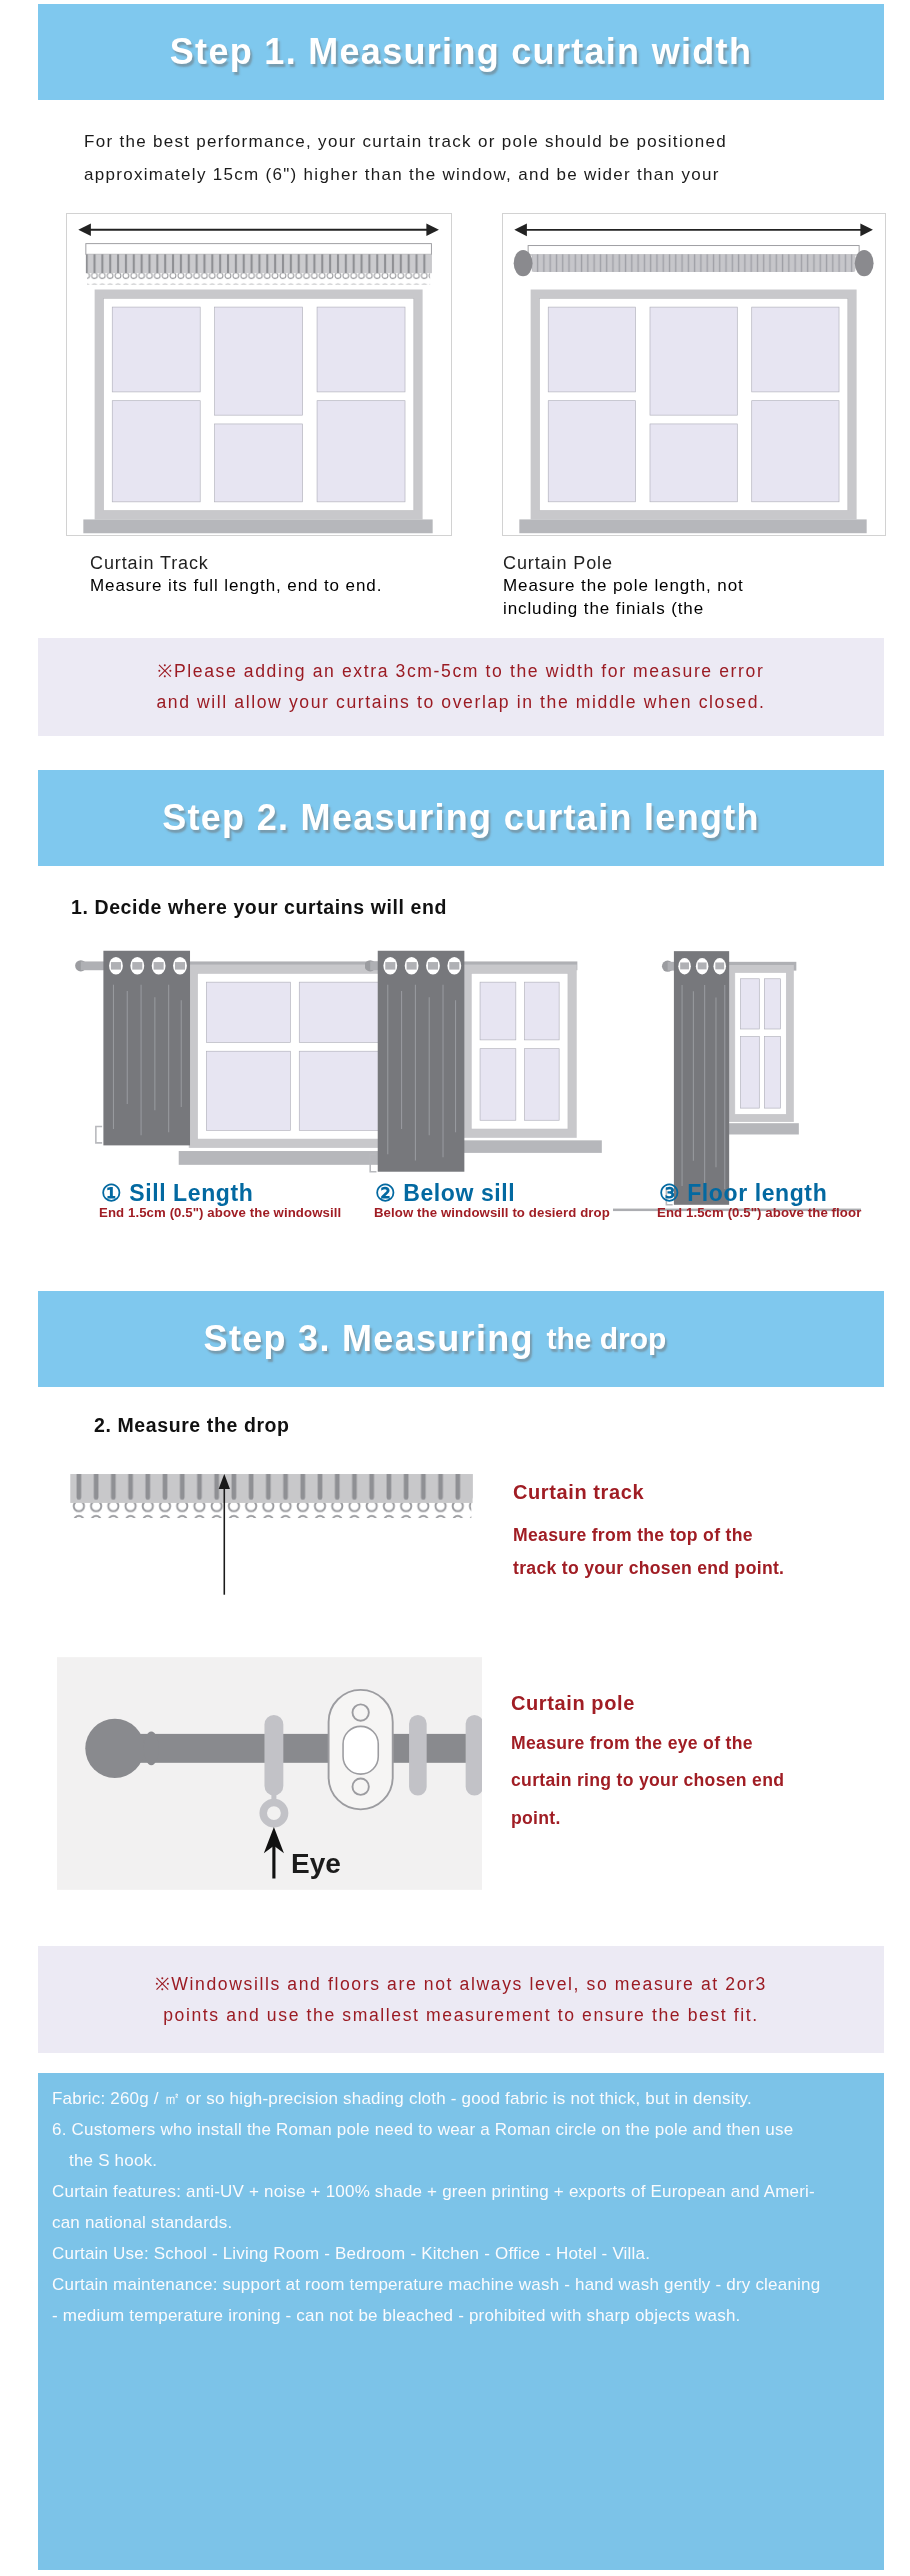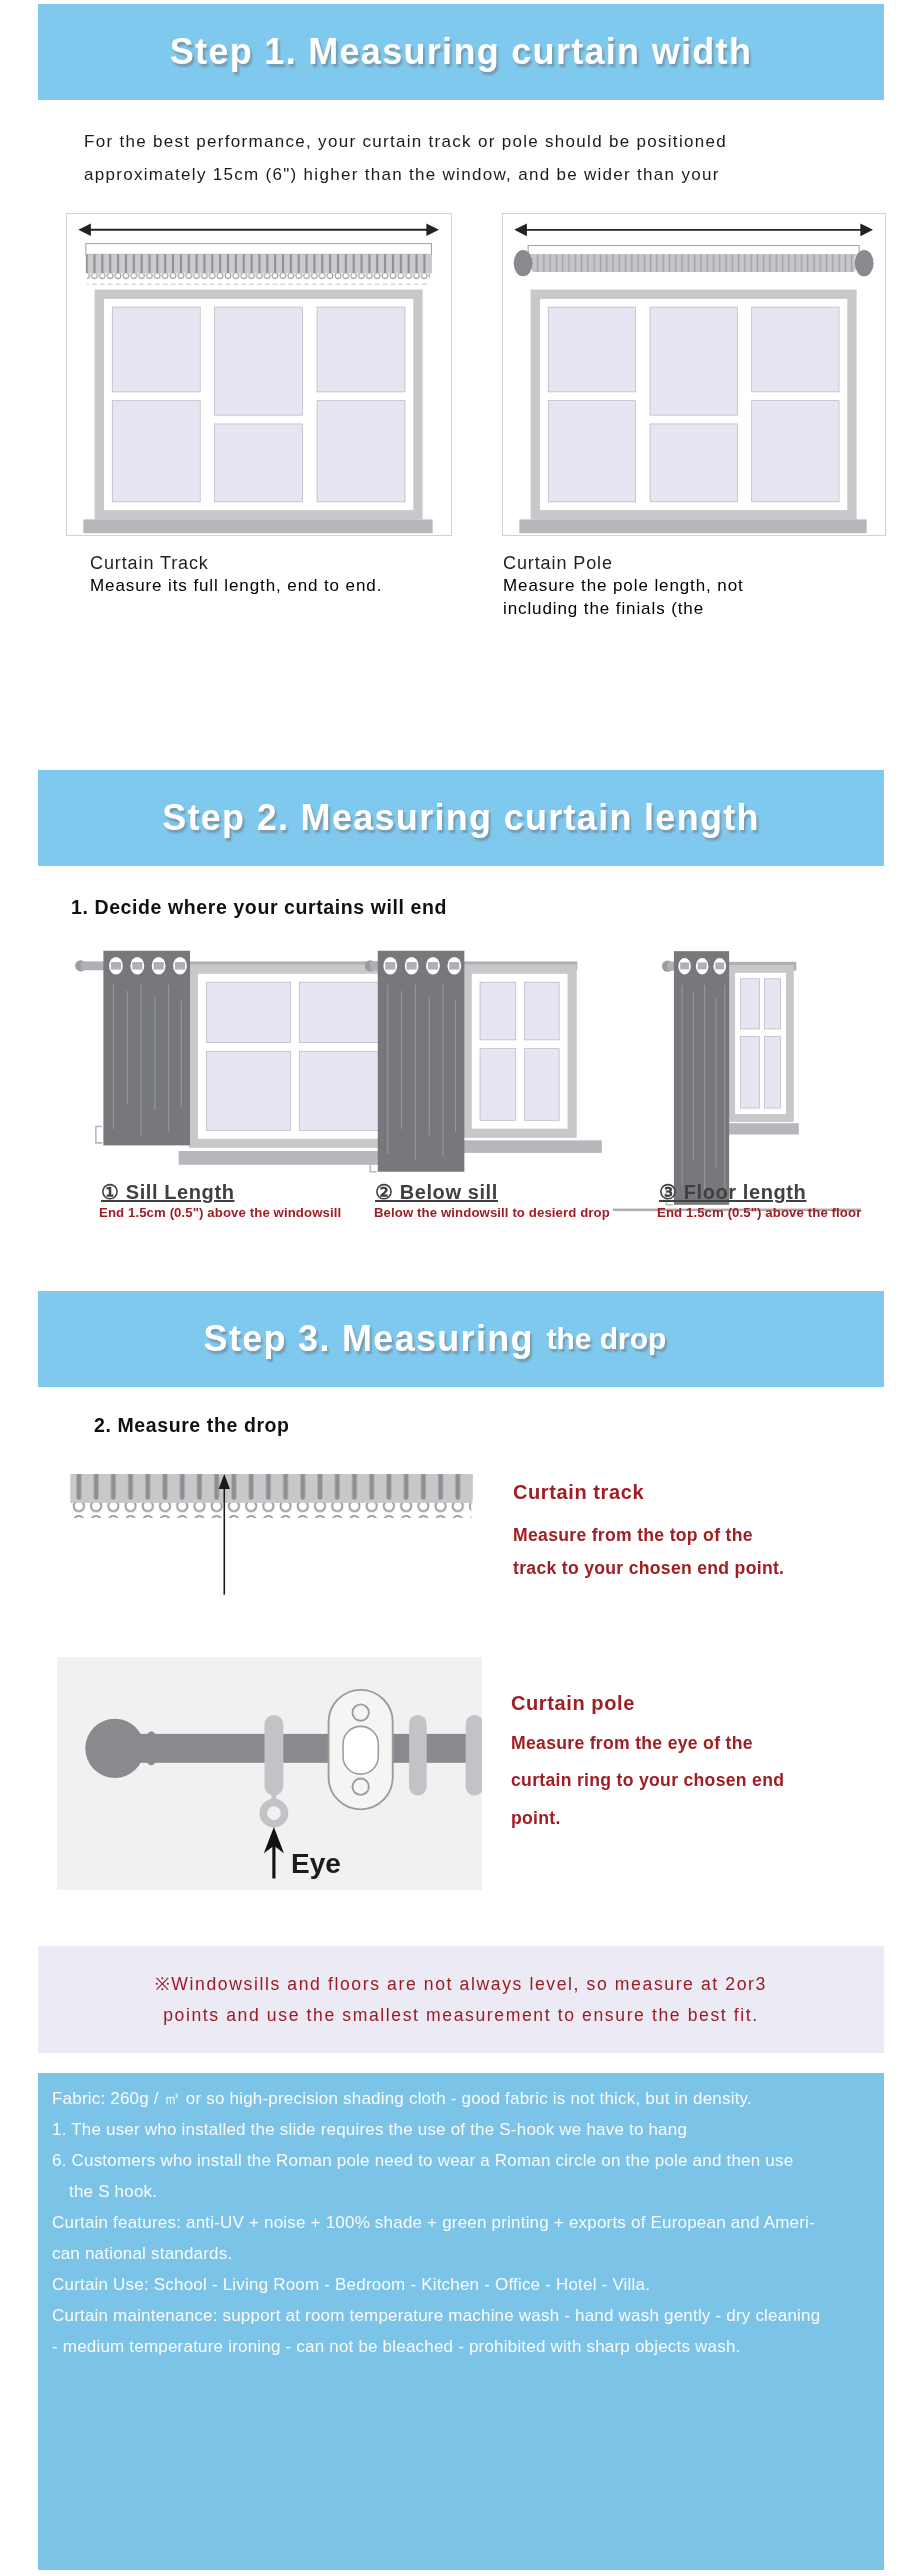--- a/index.html
+++ b/index.html
@@ -25,21 +25,21 @@
   .heading{ position:absolute; color:#111; font-size:19.5px; font-weight:700; letter-spacing:0.6px; white-space:nowrap;}
   
   .note{
     position:absolute; left:38px; width:846px; background:#ECEAF4;
     display:flex; flex-direction:column; align-items:center; justify-content:center;
   }
   .note div{ color:#9B1B23; font-size:17.6px; letter-spacing:1.6px; line-height:31px; white-space:nowrap;}
   
   .dbox{ position:absolute; background:#fff; border:0.6px solid #D2D2D2; }
   
-  .s2label{ position:absolute; color:#404040; font-size:20px; font-weight:700; letter-spacing:0.6px; white-space:nowrap;text-decoration:underline;}
+  .s2label{ position:absolute; color:#0369a1; font-size:23px; font-weight:700; letter-spacing:0.6px; white-space:nowrap;}
   .s2desc{ position:absolute; color:#A01D24; font-size:13.2px; font-weight:700; letter-spacing:0.1px; white-space:nowrap;}
   
   .red-h{ position:absolute; color:#A01D24; font-size:20px; font-weight:700; letter-spacing:0.6px; white-space:nowrap;}
   .red-b{ position:absolute; color:#A01D24; font-size:17.6px; font-weight:700; letter-spacing:0.3px; white-space:nowrap;}
   .eye-label{ position:absolute; color:#1c1c1c; font-size:28px; font-weight:700;}
   
   .footer{
     position:absolute; left:38px; top:2073px; width:846px; height:497px;
     background:#7CC3E8; padding-top:10px; box-sizing:border-box;
   }
@@ -132,20 +132,24 @@
       <rect x="26" y="486" width="553" height="22" fill="#B6B7BB"></rect>
     </svg>
   </div>
 
   <div class="cap-title" style="left:90px; top:553px;">Curtain Track</div>
   <div class="cap-body" style="left:90px; top:576px;">Measure its full length, end to end.</div>
   <div class="cap-title" style="left:503px; top:553px;">Curtain Pole</div>
   <div class="cap-body" style="left:503px; top:576px;">Measure the pole length, not</div>
   <div class="cap-body" style="left:503px; top:599px;">including the finials (the</div>
 
+  <div class="note" style="top:638px; height:98px;">
+    <div>※Please adding an extra 3cm-5cm to the width for measure error</div>
+    <div>and will allow your curtains to overlap in the middle when closed.</div>
+  </div>
 
   <div class="banner" style="top:770px;">
     <span class="banner-title">Step 2. Measuring curtain length</span>
   </div>
 
   <div class="heading" style="left:71px; top:896px;">1. Decide where your curtains will end</div>
 
   <svg class="abs" style="left:74px; top:947px;" width="362" height="226" viewBox="0 0 575 360">
     <circle cx="10" cy="30" r="9" fill="#9B9CA0"></circle>
     <rect x="10" y="23" width="515" height="14" fill="#AFB0B4"></rect>
@@ -314,21 +318,20 @@
   <div class="red-b" style="left:511px; top:1770px;">curtain ring to your chosen end</div>
   <div class="red-b" style="left:511px; top:1808px;">point.</div>
 
   <div class="note" style="top:1946px; height:107px;">
     <div>※Windowsills and floors are not always level, so measure at 2or3</div>
     <div>points and use the smallest measurement to ensure the best fit.</div>
   </div>
 
   <div class="footer">
     <div class="fline">Fabric: 260g / ㎡ or so high-precision shading cloth - good fabric is not thick, but in density.</div>
-    <div class="fline">1. The user who installed the slide requires the use of the S-hook we have to hang</div>
     <div class="fline">6. Customers who install the Roman pole need to wear a Roman circle on the pole and then use</div>
     <div class="fline indent">the S hook.</div>
     <div class="fline">Curtain features: anti-UV + noise + 100% shade + green printing + exports of European and Ameri-</div>
     <div class="fline">can national standards.</div>
     <div class="fline">Curtain Use: School - Living Room - Bedroom - Kitchen - Office - Hotel - Villa.</div>
     <div class="fline">Curtain maintenance: support at room temperature machine wash - hand wash gently - dry cleaning</div>
     <div class="fline">- medium temperature ironing - can not be bleached - prohibited with sharp objects wash.</div>
   </div>
 
 </div>

